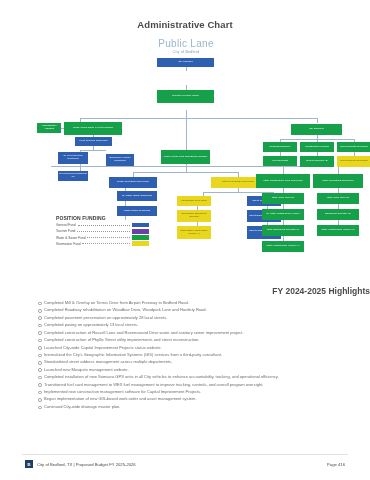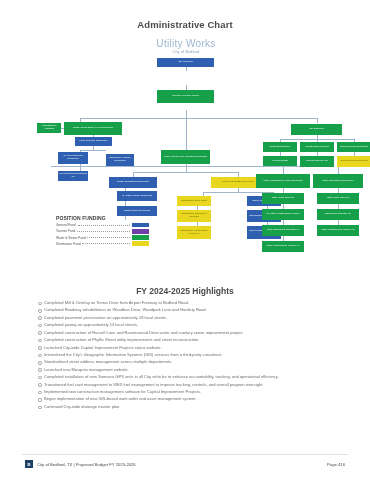--- a/index.html
+++ b/index.html
@@ -69,21 +69,21 @@
   .legend-label{
     font-size:3.2px;color:#555;white-space:nowrap;
   }
   .legend-dots{
     flex:1;border-bottom:.5px dotted #9a9a9a;margin:0 2px 1px 2px;height:1px;
   }
   .legend-sw{width:17px;height:4.6px;flex:none;}
 
   
   .hl-title{
-    position:absolute;left:0;top:286px;width:370px;text-align:center;
+    position:absolute;left:0;top:286px;width:370px;text-align:right;
     font-size:8.5px;font-weight:bold;color:#4a4a4a;
   }
   .hl-list{
     position:absolute;left:36px;top:300px;width:300px;
   }
   .hl-item{
     position:relative;padding-left:8px;margin-bottom:2.1px;
     font-size:4.05px;line-height:1.32;color:#6d6d6d;
   }
   .hl-item::before{
@@ -118,21 +118,21 @@
 </head>
 <body>
 
 <div class="page">
 
   <div class="page-title">Administrative Chart</div>
 
   <div class="org">
 
     <div class="org-head">
-      <div class="ttl">Utility Works</div>
+      <div class="ttl">Public Lane</div>
       <div class="sub">City of Bedford</div>
     </div>
 
     <div class="ln v" style="left:160.5px;top:29px;height:4px;"></div>
     <div class="ln v" style="left:160.5px;top:47px;height:5px;"></div>
     <div class="ln v" style="left:160.5px;top:72px;height:8px;"></div>
     <div class="ln h" style="left:55px;top:80px;width:237px;"></div>
     <div class="ln v" style="left:55px;top:80px;height:5px;"></div>
     <div class="ln v" style="left:160.5px;top:80px;height:32px;"></div>
     <div class="ln v" style="left:292px;top:80px;height:5px;"></div>

